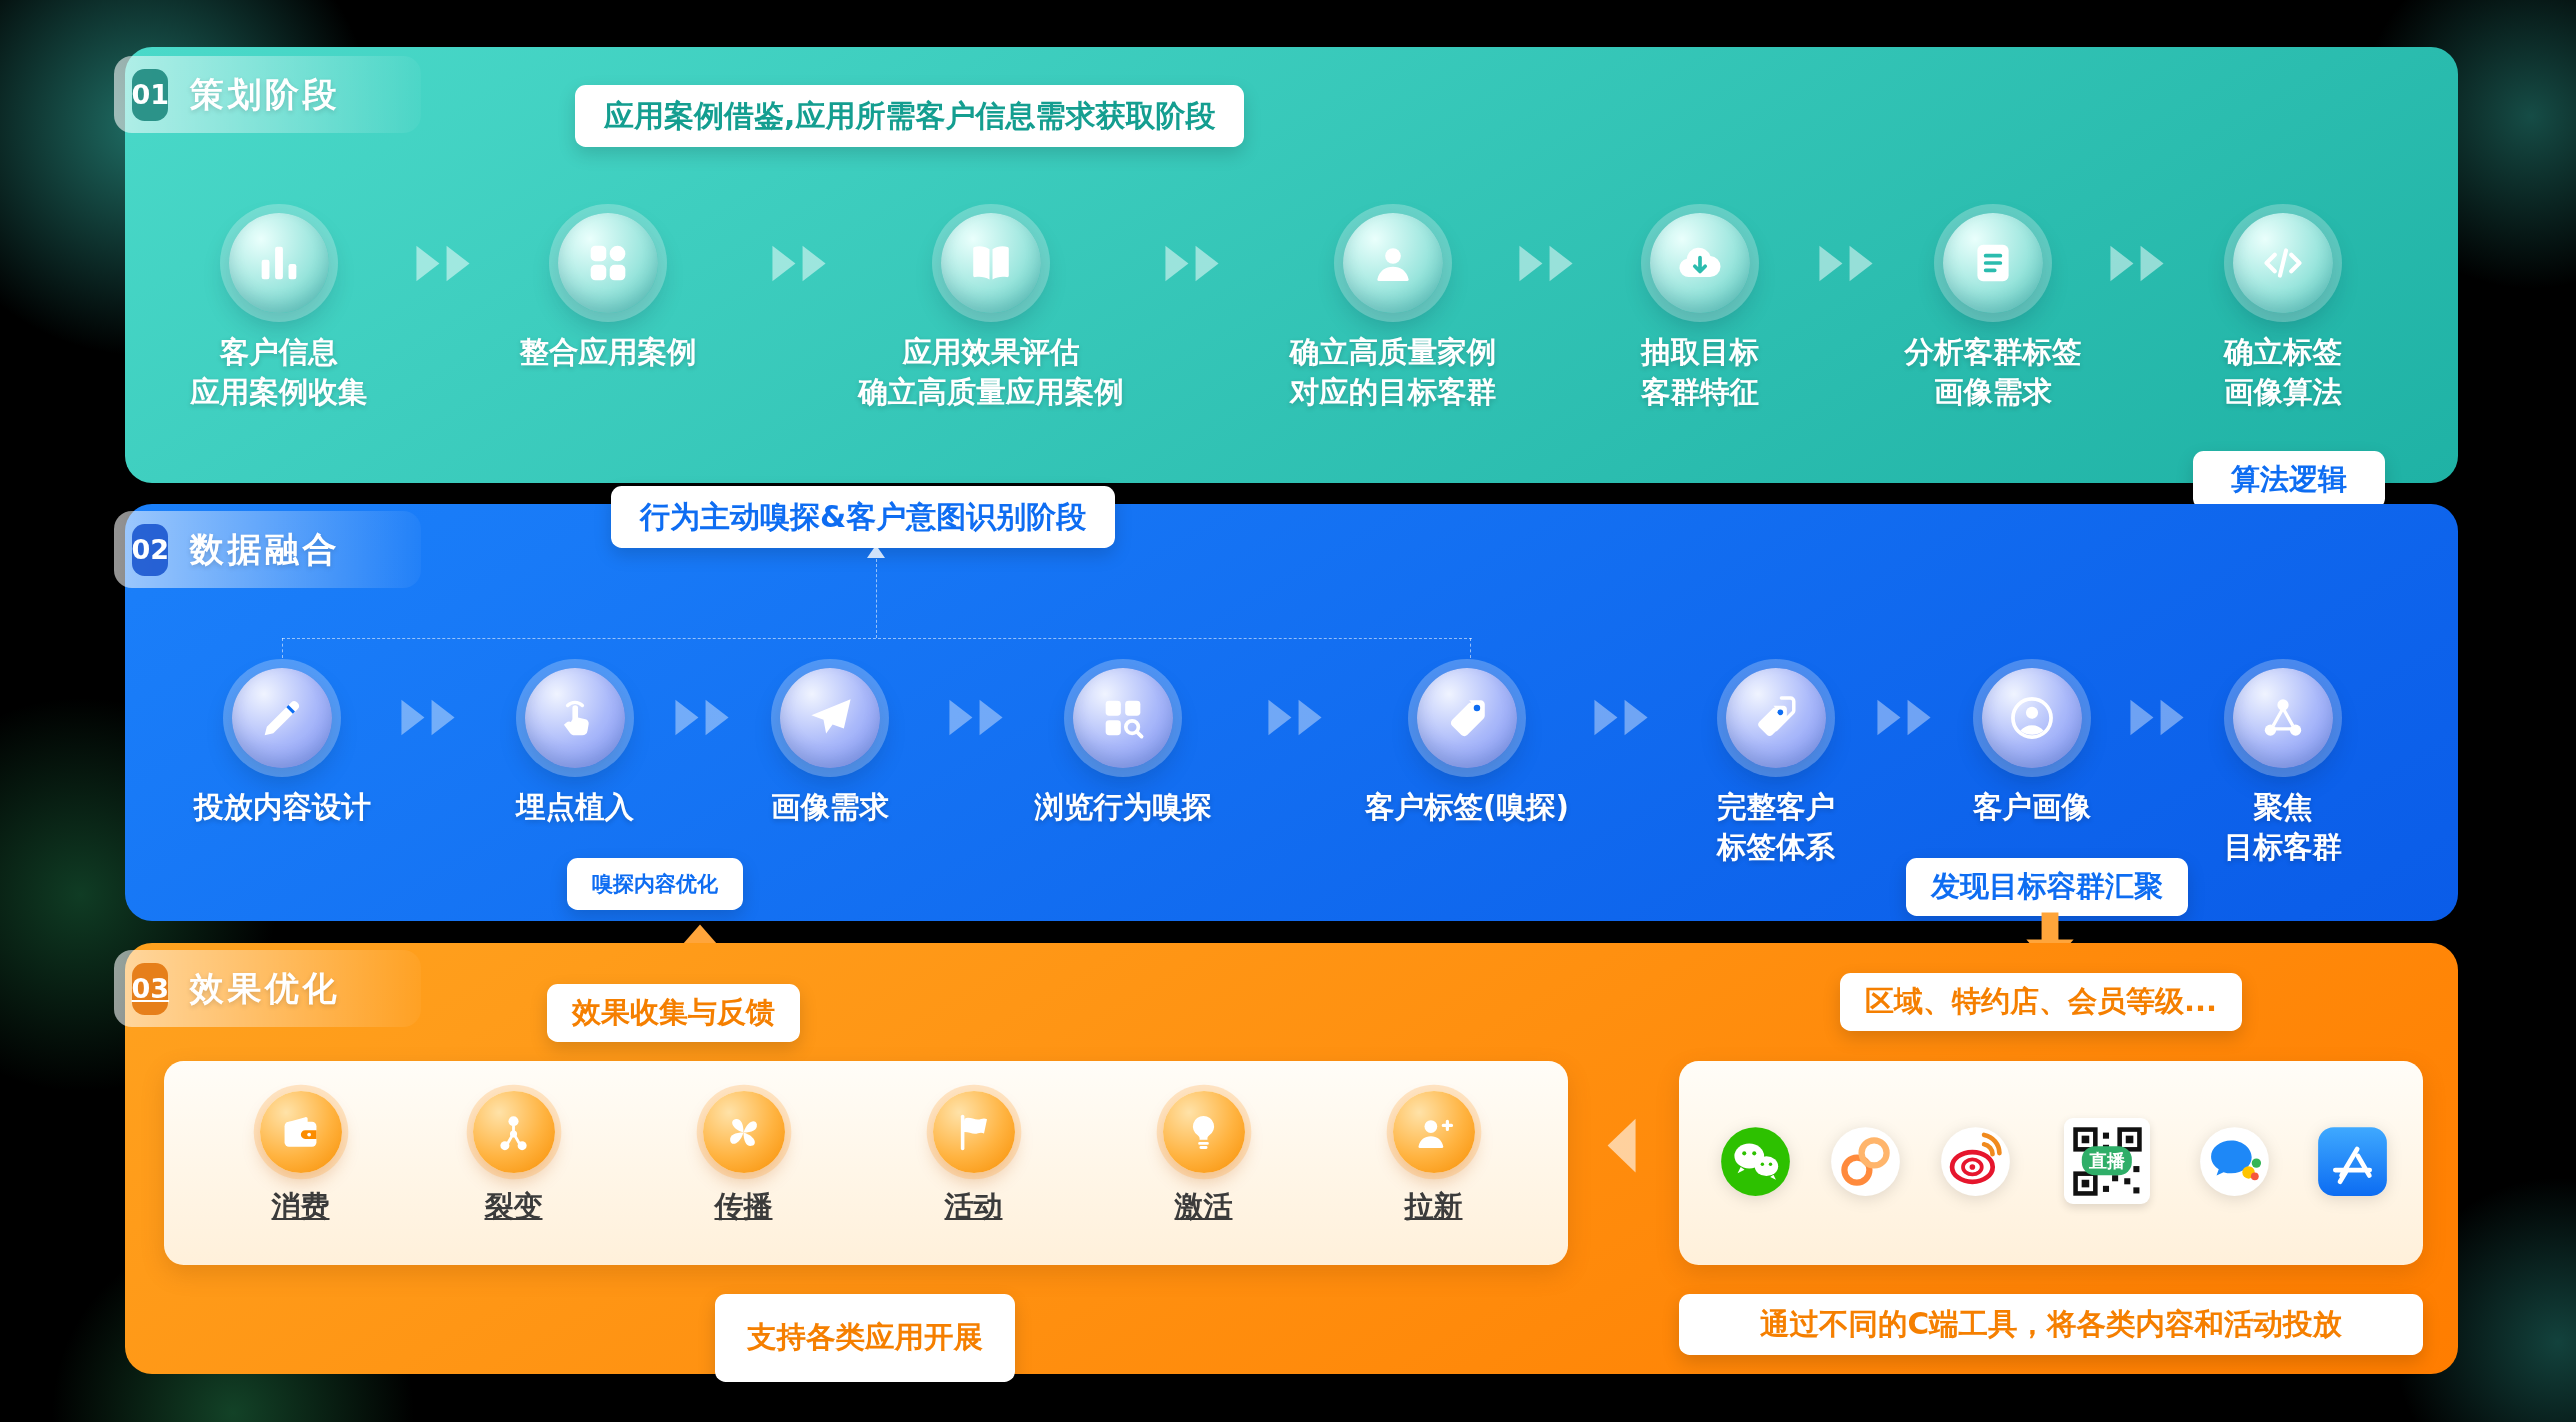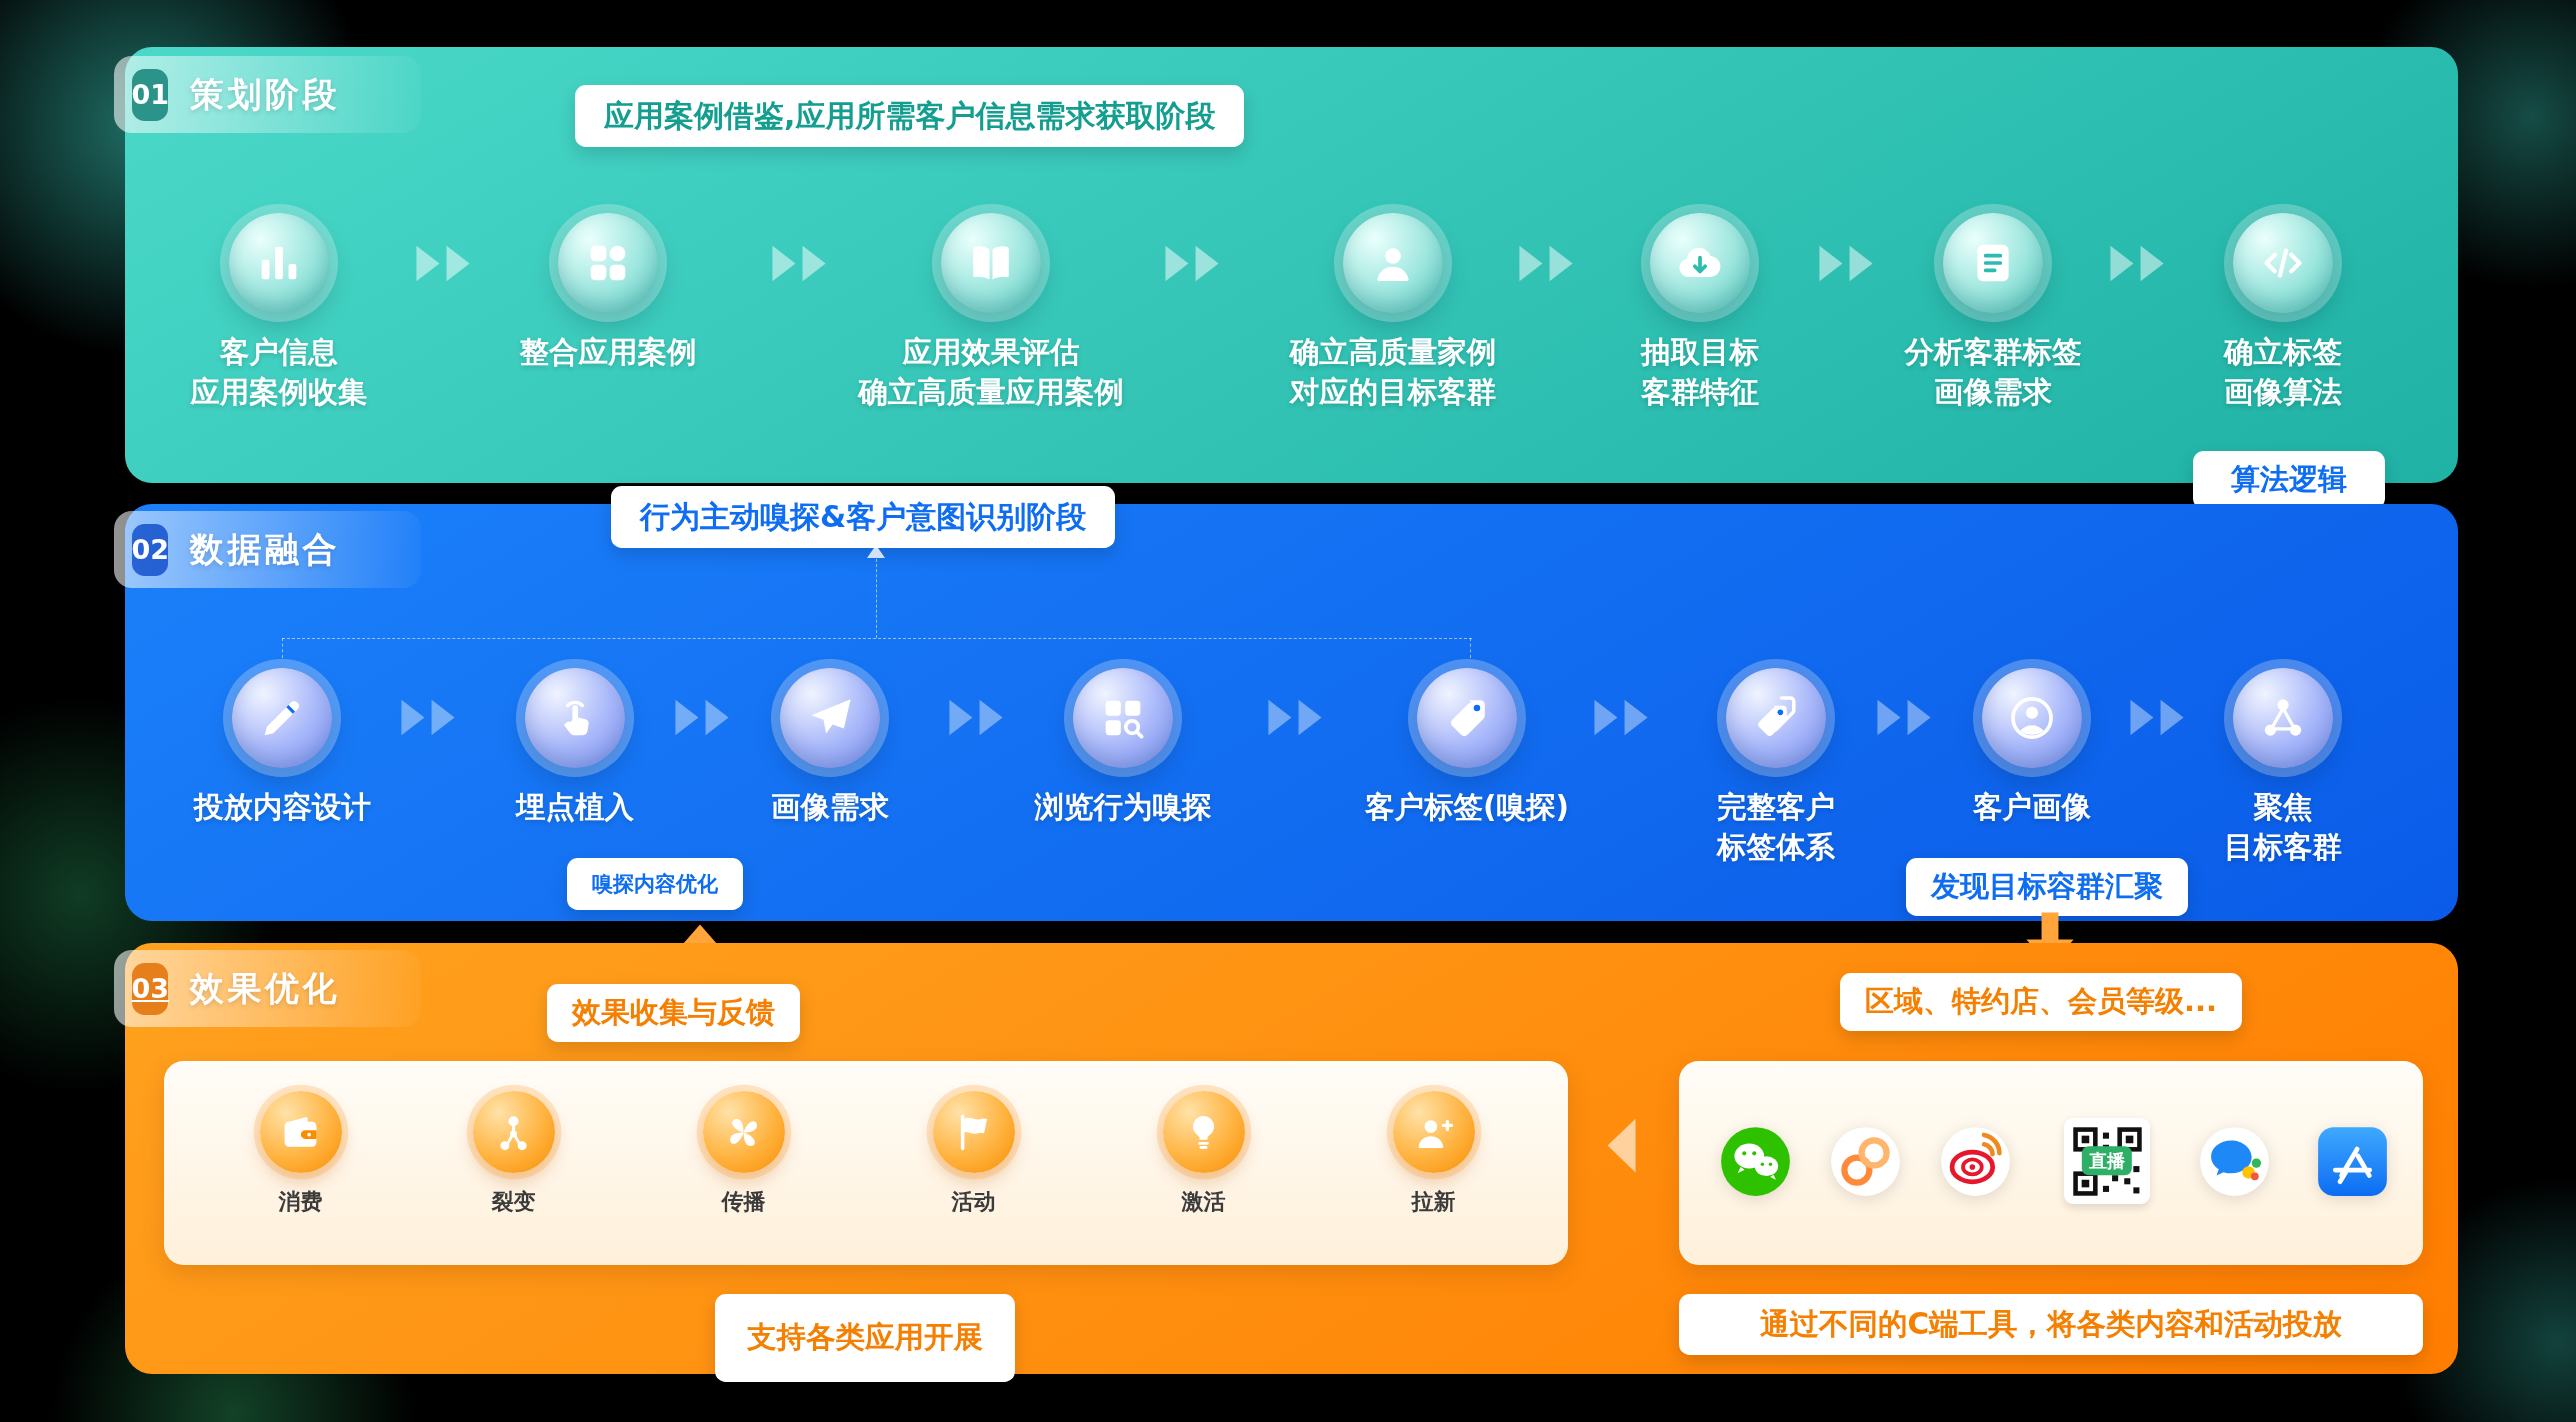--- a/index.html
+++ b/index.html
@@ -44,26 +44,26 @@
   .band2 .chev{fill:rgba(255,255,255,.4);}
 
   .dash-h{position:absolute;border-top:1.8px dashed rgba(255,255,255,.55);}
   .dash-v{position:absolute;border-left:1.8px dashed rgba(255,255,255,.55);}
   .dash-arrowhead{position:absolute;width:0;height:0;border-left:9.8px solid transparent;border-right:9.8px solid transparent;border-bottom:13.4px solid rgba(255,255,255,.8);}
 
   .flow-arrow{position:absolute;}
 
   .card{position:absolute;background:linear-gradient(180deg,#fffdf8,#fff0da);border-radius:19.7px;box-shadow:0 9px 23px rgba(130,60,0,.20);}
   .act{position:absolute;top:30px;width:179px;display:flex;flex-direction:column;align-items:center;}
-  .act-label{margin-top:14.3px;font-size:22px;font-weight:bold;color:#3b3b3b;}
+  .act-label{margin-top:14.3px;font-size:29px;font-weight:bold;color:#3b3b3b;text-decoration:underline;}
   .chan{position:absolute;top:63px;width:75px;height:75px;}
   .chan svg{width:100%;height:100%;filter:drop-shadow(0 3.6px 7.2px rgba(0,0,0,.12));}
   .qr-tile{position:absolute;left:385px;top:57px;width:86px;height:86px;background:#fff;border-radius:9px;display:flex;align-items:center;justify-content:center;box-shadow:0 3.6px 9px rgba(0,0,0,.12);}
   .qr-tile svg{width:73px;height:73px;}
-  .qr-label{position:absolute;left:50%;top:50%;transform:translate(-50%,-50%);background:#2fae68;color:#fff;font-size:18px;font-weight:bold;padding:2.7px 7.2px;border-radius:7px;white-space:nowrap;}
+  .qr-label{position:absolute;left:50%;top:50%;transform:translate(-50%,-50%);background:#2fae68;color:#fff;font-size:18px;font-weight:bold;padding:2.7px 7.2px;border-radius:13px;white-space:nowrap;}
   .chev-left{position:absolute;width:43px;height:61px;}
 </style>
 </head>
 <body>
 
 <div class="stage">
 
   <div class="glow" style="left:-107px;top:-125px;width:501px;height:501px;background:radial-gradient(circle,rgba(62,219,201,.5),transparent 65%)"></div>
   <div class="glow" style="left:2343px;top:-72px;width:376px;height:376px;background:radial-gradient(circle,rgba(62,219,201,.35),transparent 65%)"></div>
   <div class="glow" style="left:-134px;top:680px;width:429px;height:429px;background:radial-gradient(circle,rgba(52,199,120,.3),transparent 65%)"></div>

